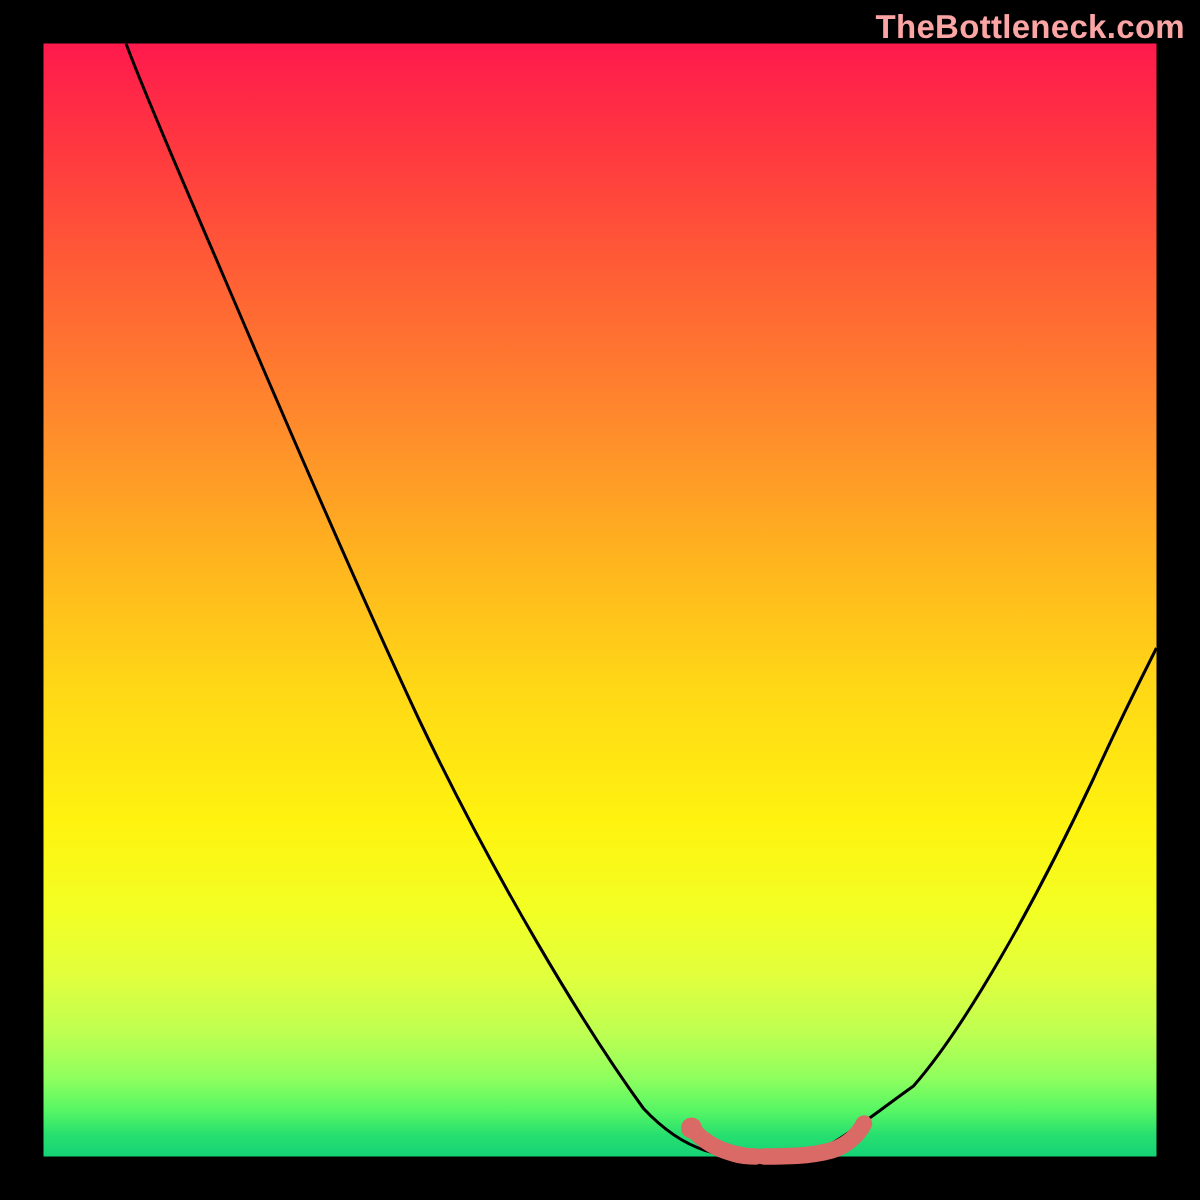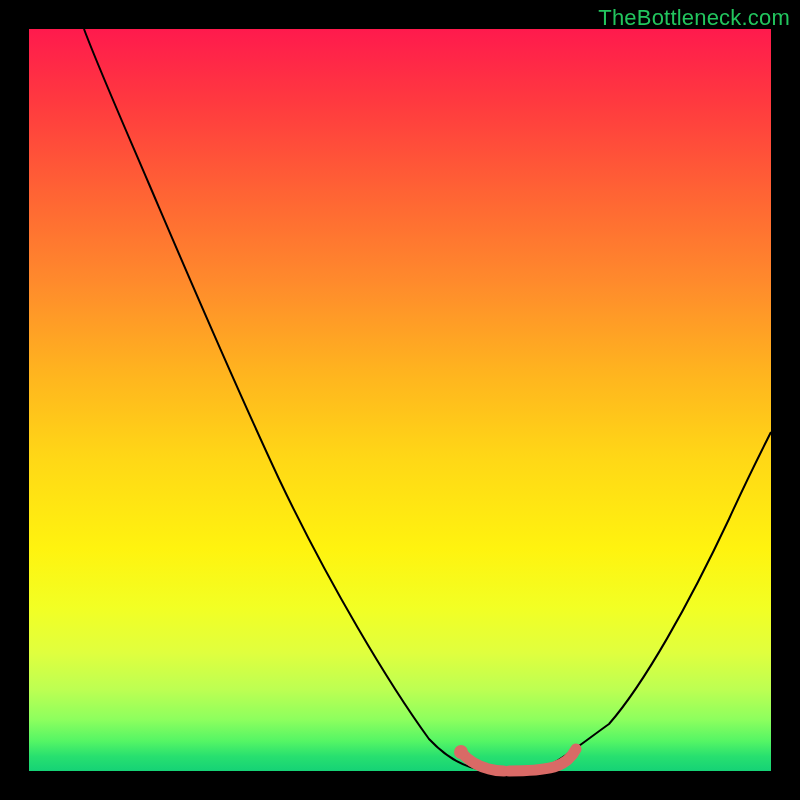--- a/index.html
+++ b/index.html
@@ -47,23 +47,23 @@
     left: 0;
     top: 0;
     width: 742px;
     height: 742px;
     overflow: visible;
   }
   .watermark {
     position: absolute;
     top: 5px;
     right: 10px;
-    color: #22c55e;
+    color: #fca5a5;
     font-size: 22px;
-    font-weight: 400;
+    font-weight: 700;
     letter-spacing: 0.2px;
     user-select: none;
   }
 </style>
 </head>
 <body>
 
 <div class="stage">
 
   <div class="plot-area">

